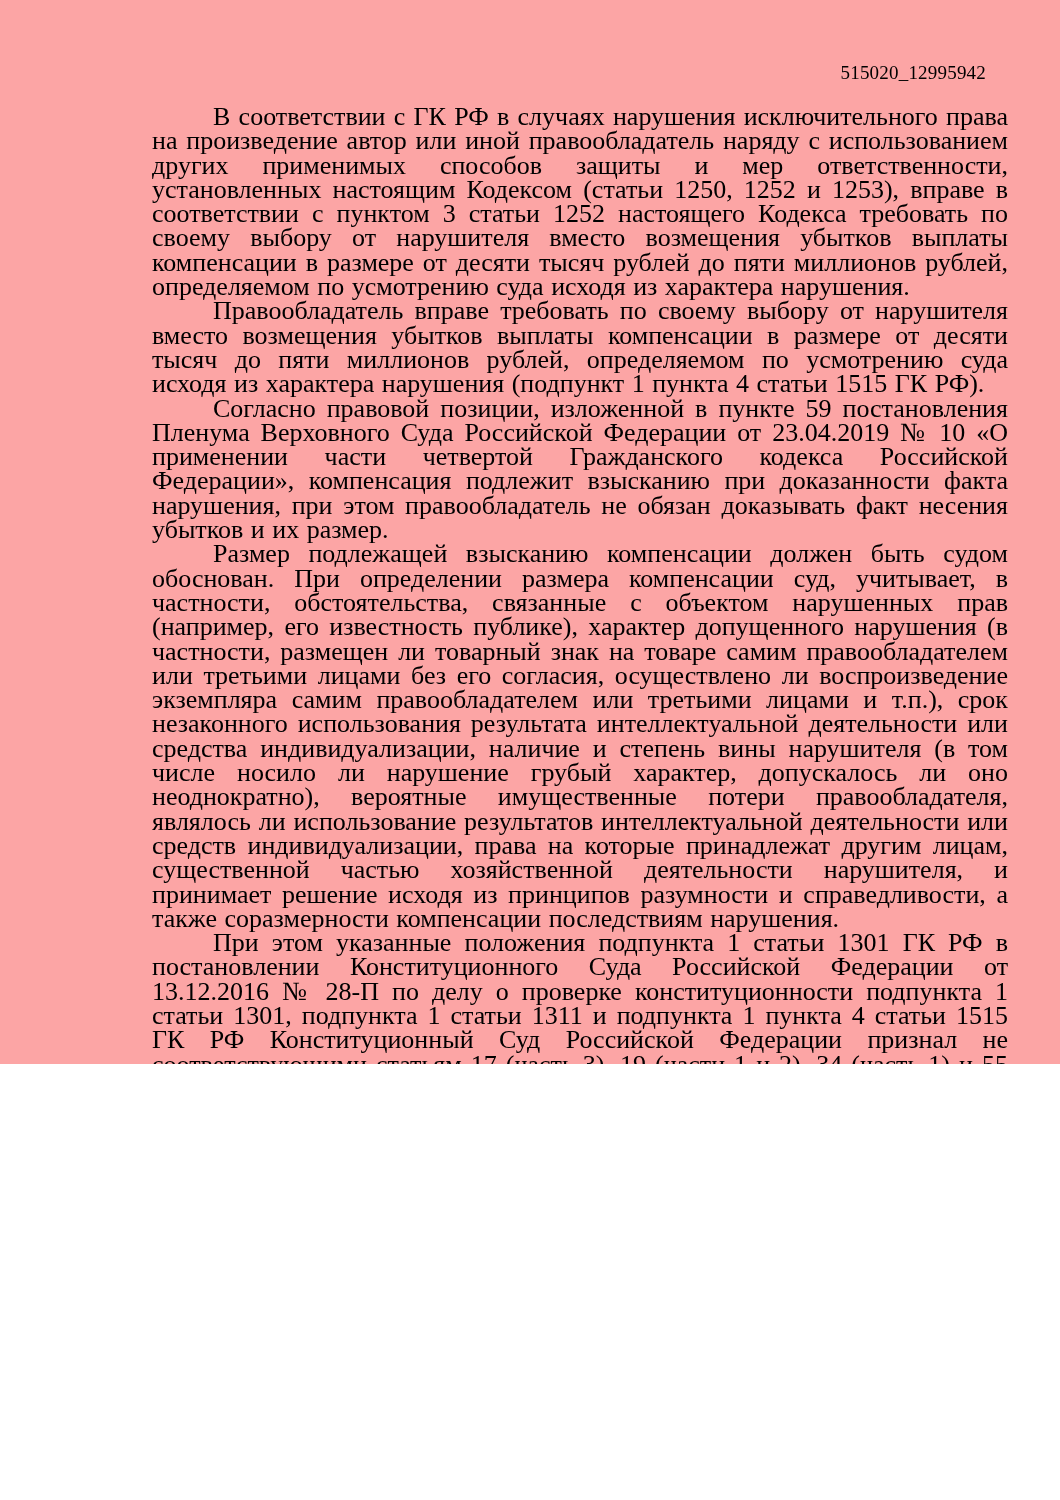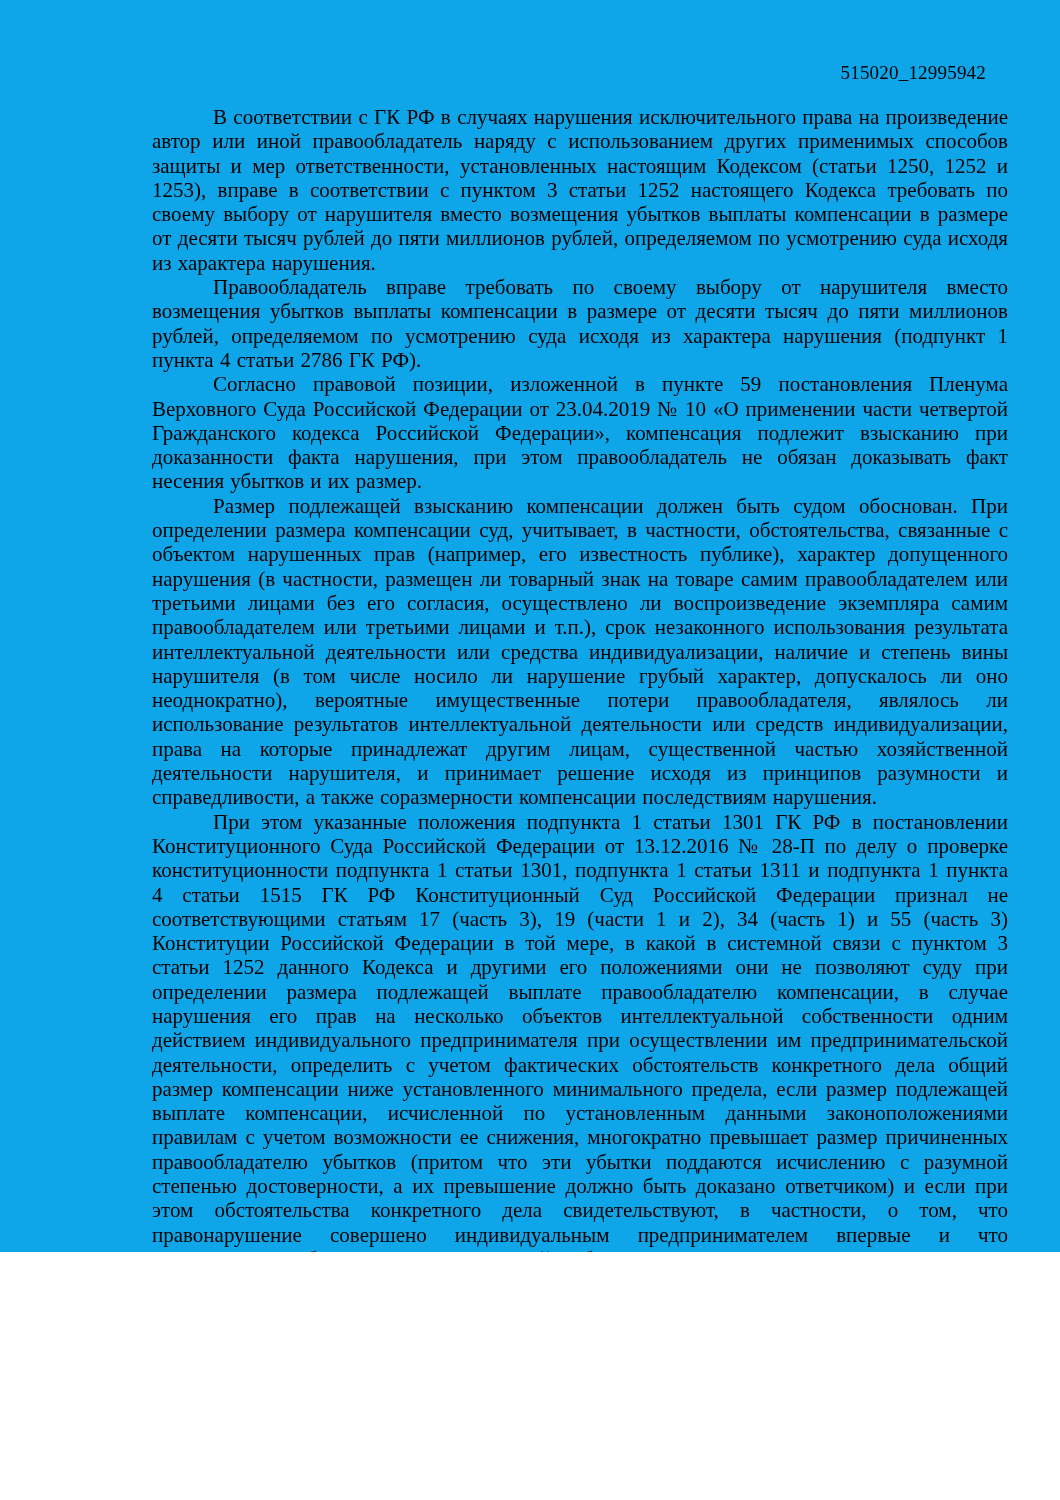--- a/index.html
+++ b/index.html
@@ -3,22 +3,22 @@
 <meta charset="utf-8">
 <style>
   html, body {
     margin: 0;
     padding: 0;
     background: #ffffff;
   }
   .page {
     position: relative;
     width: 1060px;
-    height: 1252px;
-    background: #0ea5e9;
+    height: 1064px;
+    background: #fca5a5;
     font-family: "Liberation Serif", "DejaVu Serif", serif;
     color: #000000;
     overflow: hidden;
   }
   .doc-id {
     position: absolute;
     top: 62px;
     right: 74px;
     font-size: 19px;
     letter-spacing: 0.2px;
@@ -26,21 +26,21 @@
   }
   .text-block {
     position: absolute;
     left: 152px;
     top: 105px;
     width: 856px;
   }
   .text-block p {
     margin: 0;
     padding: 0;
-    font-size: 21px;
+    font-size: 26px;
     line-height: 24.3px;
     text-align: justify;
     text-align-last: left;
     text-indent: 61px;
     word-spacing: 1px;
   }
   .page-number {
     position: absolute;
     top: 1336px;
     left: 152px;
@@ -72,21 +72,21 @@
 </style>
 </head>
 <body>
 
 <div class="page">
 
   <div class="doc-id">515020_12995942</div>
 
   <div class="text-block">
     <p>В соответствии с ГК РФ в случаях нарушения исключительного права на произведение автор или иной правообладатель наряду с использованием других применимых способов защиты и мер ответственности, установленных настоящим Кодексом (статьи 1250, 1252 и 1253), вправе в соответствии с пунктом 3 статьи 1252 настоящего Кодекса требовать по своему выбору от нарушителя вместо возмещения убытков выплаты компенсации в размере от десяти тысяч рублей до пяти миллионов рублей, определяемом по усмотрению суда исходя из характера нарушения.</p>
-    <p>Правообладатель вправе требовать по своему выбору от нарушителя вместо возмещения убытков выплаты компенсации в размере от десяти тысяч до пяти миллионов рублей, определяемом по усмотрению суда исходя из характера нарушения (подпункт 1 пункта 4 статьи 2786 ГК РФ).</p>
+    <p>Правообладатель вправе требовать по своему выбору от нарушителя вместо возмещения убытков выплаты компенсации в размере от десяти тысяч до пяти миллионов рублей, определяемом по усмотрению суда исходя из характера нарушения (подпункт 1 пункта 4 статьи 1515 ГК РФ).</p>
     <p>Согласно правовой позиции, изложенной в пункте 59 постановления Пленума Верховного Суда Российской Федерации от 23.04.2019 № 10 «О применении части четвертой Гражданского кодекса Российской Федерации», компенсация подлежит взысканию при доказанности факта нарушения, при этом правообладатель не обязан доказывать факт несения убытков и их размер.</p>
     <p>Размер подлежащей взысканию компенсации должен быть судом обоснован. При определении размера компенсации суд, учитывает, в частности, обстоятельства, связанные с объектом нарушенных прав (например, его известность публике), характер допущенного нарушения (в частности, размещен ли товарный знак на товаре самим правообладателем или третьими лицами без его согласия, осуществлено ли воспроизведение экземпляра самим правообладателем или третьими лицами и т.п.), срок незаконного использования результата интеллектуальной деятельности или средства индивидуализации, наличие и степень вины нарушителя (в том числе носило ли нарушение грубый характер, допускалось ли оно неоднократно), вероятные имущественные потери правообладателя, являлось ли использование результатов интеллектуальной деятельности или средств индивидуализации, права на которые принадлежат другим лицам, существенной частью хозяйственной деятельности нарушителя, и принимает решение исходя из принципов разумности и справедливости, а также соразмерности компенсации последствиям нарушения.</p>
     <p>При этом указанные положения подпункта 1 статьи 1301 ГК РФ в постановлении Конституционного Суда Российской Федерации от 13.12.2016 № 28-П по делу о проверке конституционности подпункта 1 статьи 1301, подпункта 1 статьи 1311 и подпункта 1 пункта 4 статьи 1515 ГК РФ Конституционный Суд Российской Федерации признал не соответствующими статьям 17 (часть 3), 19 (части 1 и 2), 34 (часть 1) и 55 (часть 3) Конституции Российской Федерации в той мере, в какой в системной связи с пунктом 3 статьи 1252 данного Кодекса и другими его положениями они не позволяют суду при определении размера подлежащей выплате правообладателю компенсации, в случае нарушения его прав на несколько объектов интеллектуальной собственности одним действием индивидуального предпринимателя при осуществлении им предпринимательской деятельности, определить с учетом фактических обстоятельств конкретного дела общий размер компенсации ниже установленного минимального предела, если размер подлежащей выплате компенсации, исчисленной по установленным данными законоположениями правилам с учетом возможности ее снижения, многократно превышает размер причиненных правообладателю убытков (притом что эти убытки поддаются исчислению с разумной степенью достоверности, а их превышение должно быть доказано ответчиком) и если при этом обстоятельства конкретного дела свидетельствуют, в частности, о том, что правонарушение совершено индивидуальным предпринимателем впервые и что использование объектов интеллектуальной собственности, права на которые принадлежат другим лицам, с нарушением этих прав не являлось существенной частью его</p>
   </div>
 
   <div class="page-number">6</div>
 
   <div class="barcode-wrap">
     <svg class="barcode-svg" id="barcode" viewBox="0 0 198 71" preserveAspectRatio="none">
         <rect x="0.00" y="0" width="2.75" height="71" fill="#000"></rect>

